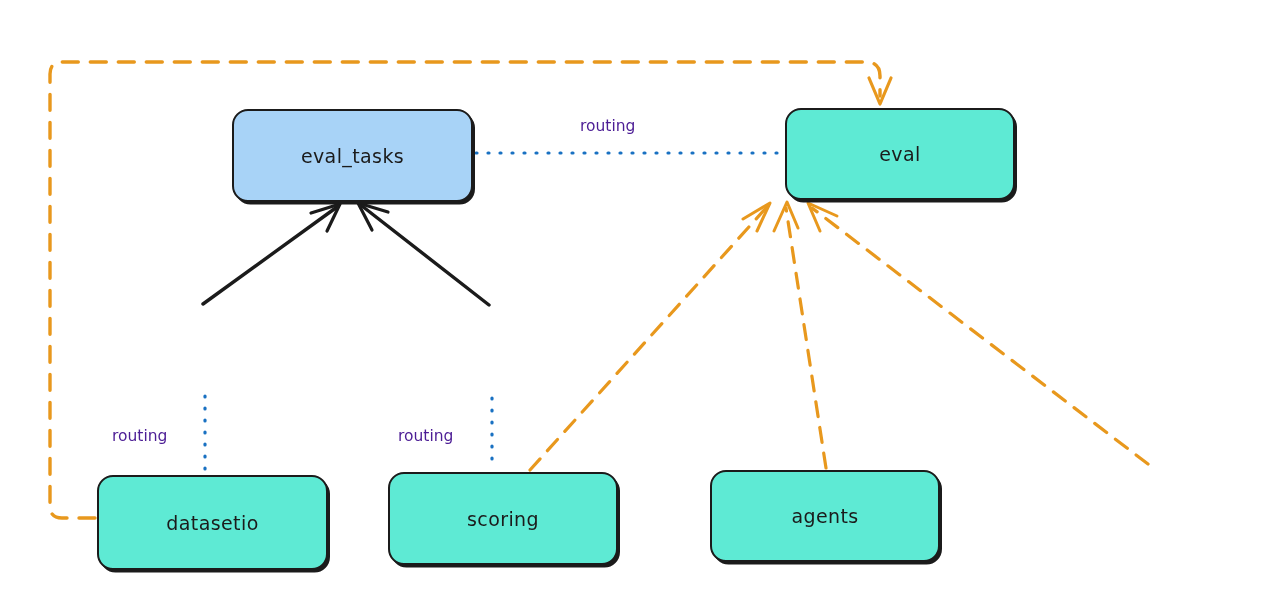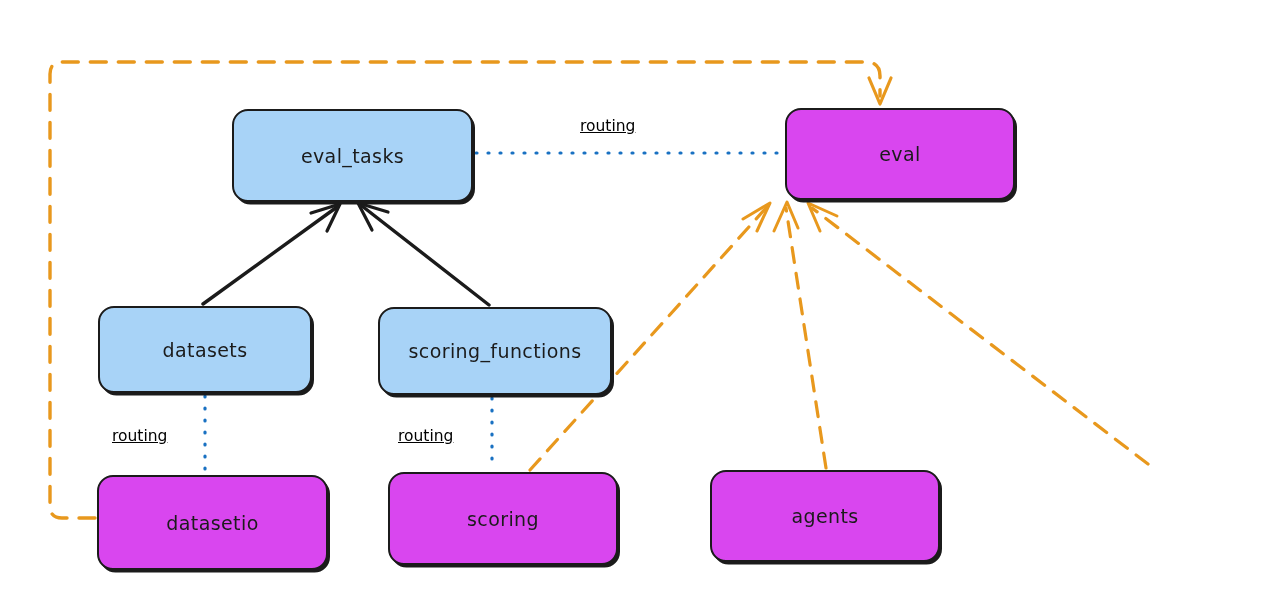--- a/index.html
+++ b/index.html
@@ -36,39 +36,38 @@
     border: 2.6px solid #1b1b1b;
     border-radius: 16px;
     box-shadow: 2.5px 3px 0 -0.5px #1b1b1b;
     z-index: 3;
   }
   .node.blue {
     background: #a8d3f7;
     text-align: right;
   }
   .node.green {
-    background: #d946ef;
+    background: #5eead4;
   }
   .node-label {
     font-family: "DejaVu Sans", sans-serif;
     font-size: 19px;
     letter-spacing: 0.4px;
     color: #1b1b1b;
     white-space: nowrap;
     user-select: none;
   }
   .edge-label {
     position: absolute;
     font-family: "DejaVu Sans", sans-serif;
     font-size: 15.5px;
-    color: #000000;
+    color: #4c1d95;
     white-space: nowrap;
     z-index: 4;
     user-select: none;
-    text-decoration: underline;
   }
 </style>
 </head>
 <body>
 
 <div id="canvas">
 
   <svg id="edges" viewBox="0 0 1280 596" width="1280" height="596" xmlns="http://www.w3.org/2000/svg">
 
     <g>
@@ -116,27 +115,21 @@
   </svg>
 
   <div class="node blue" style="left:232px; top:109px; width:241px; height:93px;">
     <span class="node-label">eval_tasks</span>
   </div>
 
   <div class="node green" style="left:785px; top:108px; width:230px; height:92px;">
     <span class="node-label">eval</span>
   </div>
 
-  <div class="node blue" style="left:98px; top:306px; width:214px; height:87px;">
-    <span class="node-label">datasets</span>
-  </div>
 
-  <div class="node blue" style="left:378px; top:307px; width:234px; height:88px;">
-    <span class="node-label">scoring_functions</span>
-  </div>
 
   <div class="node green" style="left:97px; top:475px; width:231px; height:95px;text-align:right;">
     <span class="node-label">datasetio</span>
   </div>
 
   <div class="node green" style="left:710px; top:470px; width:230px; height:92px;">
     <span class="node-label">agents</span>
   </div>
 
   <div class="node green" style="left:388px; top:472px; width:230px; height:93px;">

